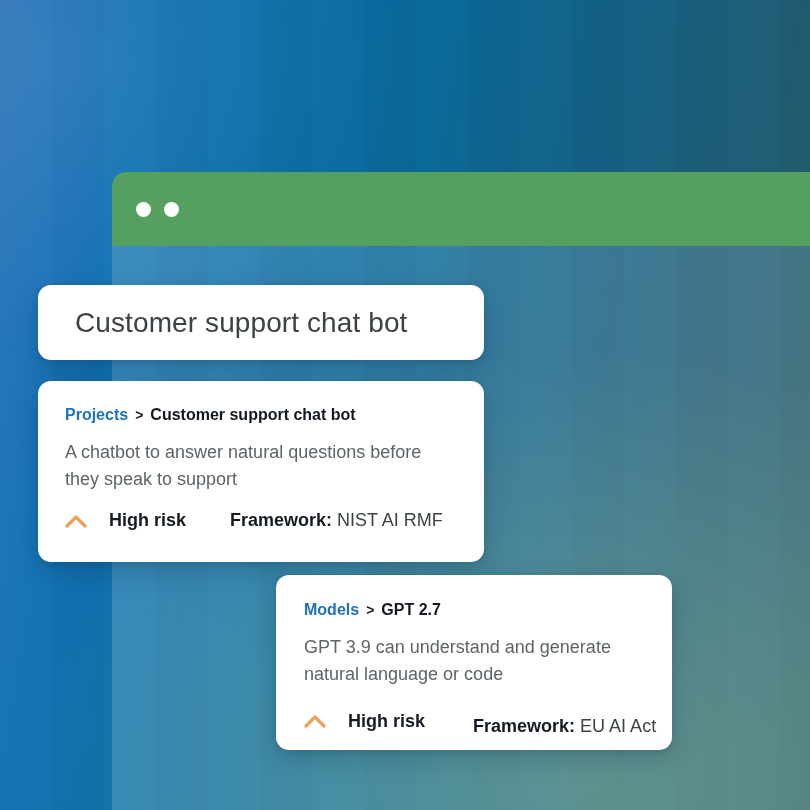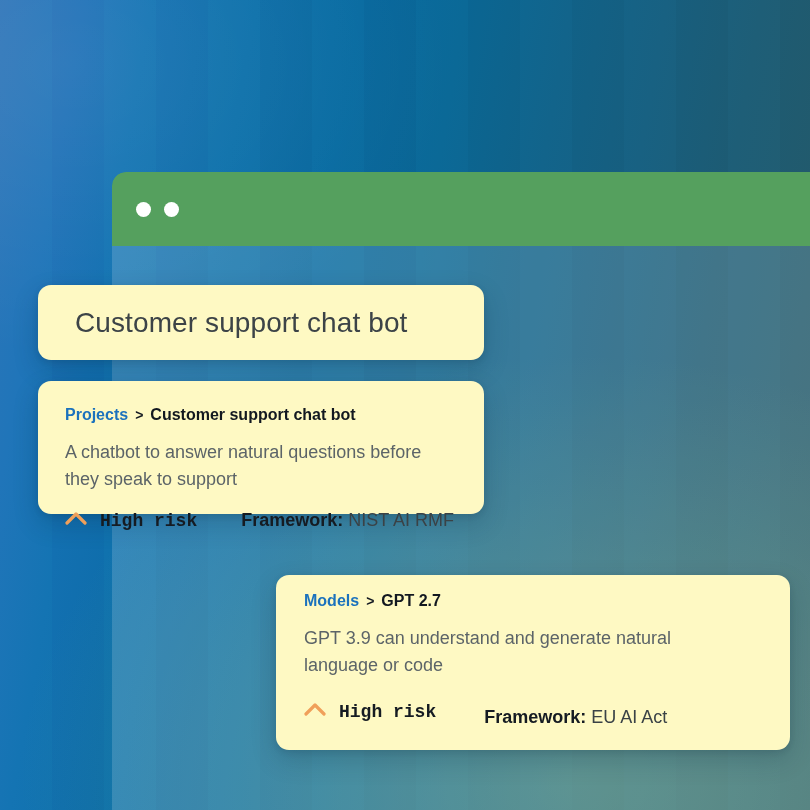--- a/index.html
+++ b/index.html
@@ -90,21 +90,21 @@
     left: 0;
     top: 74px;
     width: 100%;
     height: 586px;
     background: rgba(255,255,255,0.16);
   }
 
   
   .card {
     position: absolute;
-    background: #fef9c3;
+    background: #ffffff;
     border-radius: 13px;
     box-shadow: 0 10px 26px rgba(8,35,55,0.20),
                 0 2px 6px rgba(8,35,55,0.12);
   }
 
   
   .card-title {
     left: 38px;
     top: 285px;
     width: 446px;
@@ -119,29 +119,29 @@
     color: #3c4347;
     letter-spacing: .1px;
     white-space: nowrap;
   }
 
   
   .card-project {
     left: 38px;
     top: 381px;
     width: 446px;
-    height: 133px;
+    height: 181px;
     padding: 24px 44px 0 27px;
   }
   .card-model {
     left: 276px;
     top: 575px;
-    width: 514px;
+    width: 396px;
     height: 175px;
-    padding: 16px 28px 0 28px;
+    padding: 25px 28px 0 28px;
   }
 
   .breadcrumb {
     display: flex;
     align-items: baseline;
     gap: 7px;
     font-size: 16px;
     line-height: 1.2;
     white-space: nowrap;
   }
@@ -169,23 +169,22 @@
   }
 
   .meta-row {
     margin-top: 18px;
     display: flex;
     align-items: center;
     white-space: nowrap;
   }
   .risk {
     display: flex;
-    align-items: flex-start;
-    gap: 13px;
-    font-family: Liberation Mono, monospace;
+    align-items: center;
+    gap: 22px;
   }
   .chevron-up {
     display: block;
     width: 22px;
     height: 14px;
   }
   .risk-label {
     font-size: 18px;
     font-weight: 700;
     color: #151b22;

